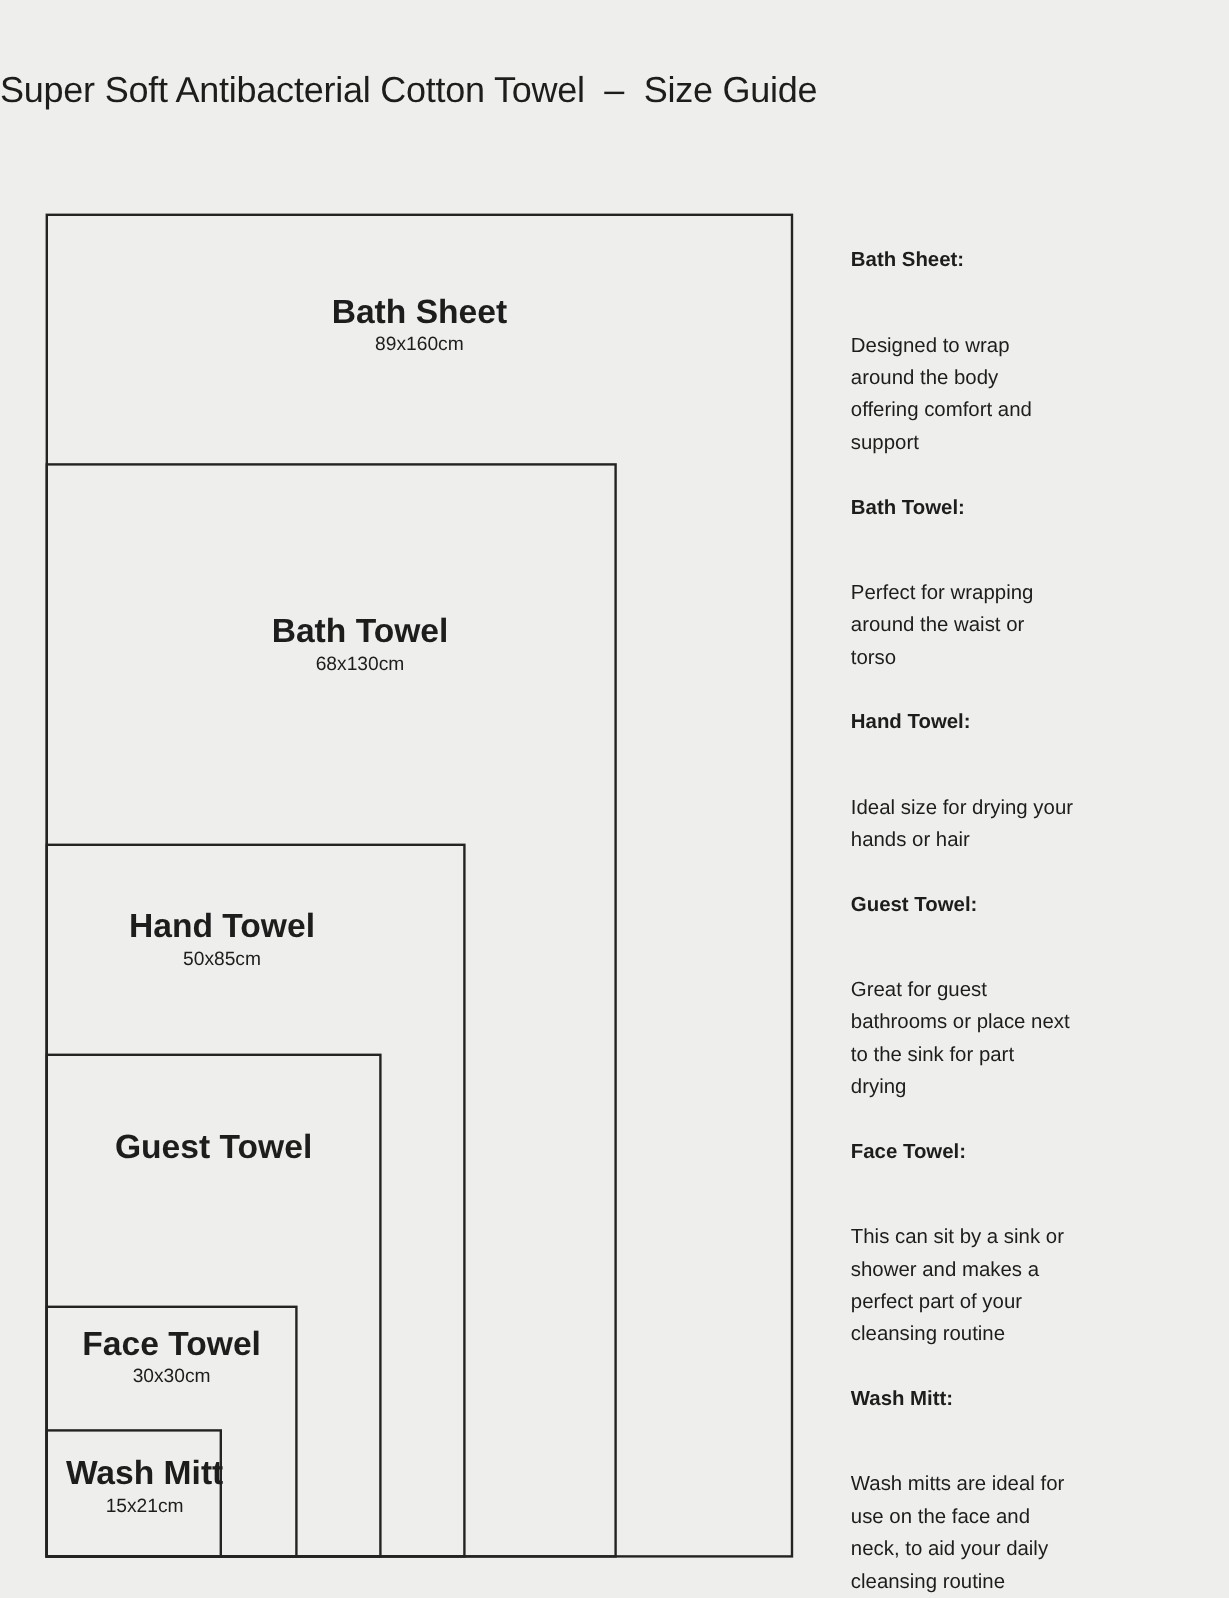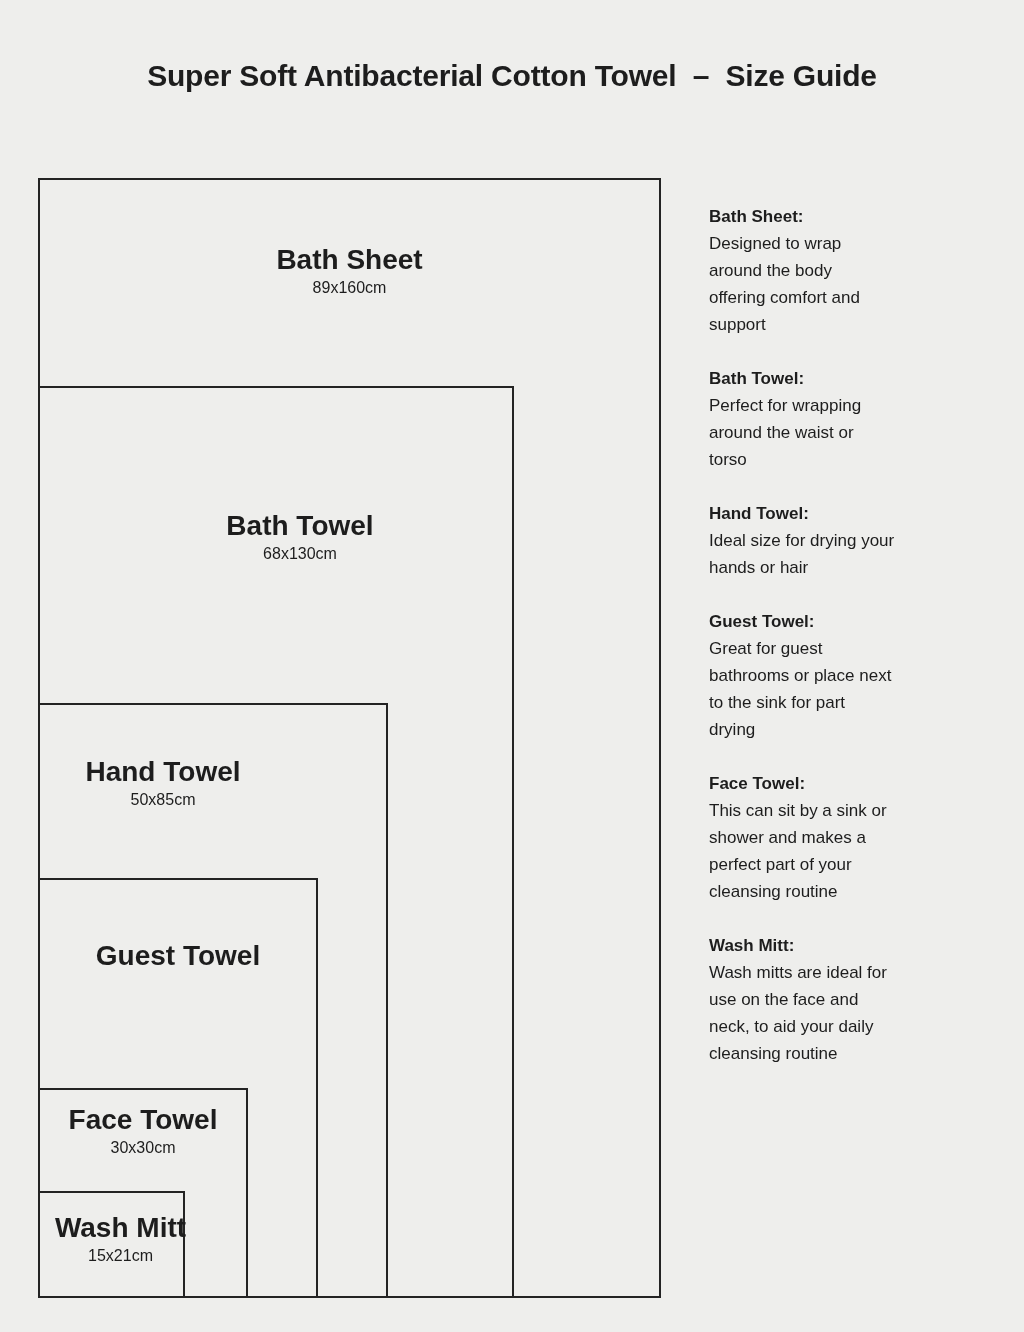--- a/index.html
+++ b/index.html
@@ -18,23 +18,22 @@
     color: var(--ink);
     font-family: "Liberation Sans", "DejaVu Sans", sans-serif;
   }
 
   .title {
     position: absolute;
     top: 59px;
     left: 0;
     width: 1024px;
     margin: 0;
-    text-align: center;
     font-size: 30px;
-    font-weight: bold;
+    font-weight: normal;
     letter-spacing: -0.2px;
     white-space: pre-wrap;
   }
 
   .towel-rect {
     position: absolute;
     border: 2px solid var(--line);
     background: transparent;
   }
   
@@ -47,36 +46,36 @@
 
   .towel-label {
     position: absolute;
     text-align: center;
     line-height: 28px;
   }
   .towel-label .tname { font-weight: bold; font-size: 28px; }
   .towel-label .tsize { font-size: 16px; }
   .l0 { left: 38px; top: 246px;  width: 623px; }
   .l1 { left: 38px; top: 512px;  width: 524px; }
-  .l2 { left: 24px; top: 758px;  width: 278px; }
+  .l2 { left: 46px; top: 758px;  width: 278px; }
   .l3 { left: 38px; top: 942px;  width: 280px; }
   .l4 { left: 38px; top: 1106px; width: 210px; }
   .l5 { left: 38px; top: 1214px; width: 165px; }
 
   .descriptions {
     position: absolute;
     left: 709px;
     top: 203px;
     width: 288px;
     font-size: 17px;
     line-height: 27px;
   }
   .desc-section { margin: 0 0 27px 0; }
   .desc-heading { font-weight: bold; }
-  .desc-body { white-space: pre-line; }
+  .desc-body { white-space: pre-line; margin-top: 44px; }
 </style>
 </head>
 <body>
 
 <h1 class="title">Super Soft Antibacterial Cotton Towel  –  Size Guide</h1>
 
 <div>
   <div class="towel-rect r0"></div>
   <div class="towel-rect r1"></div>
   <div class="towel-rect r2"></div>

